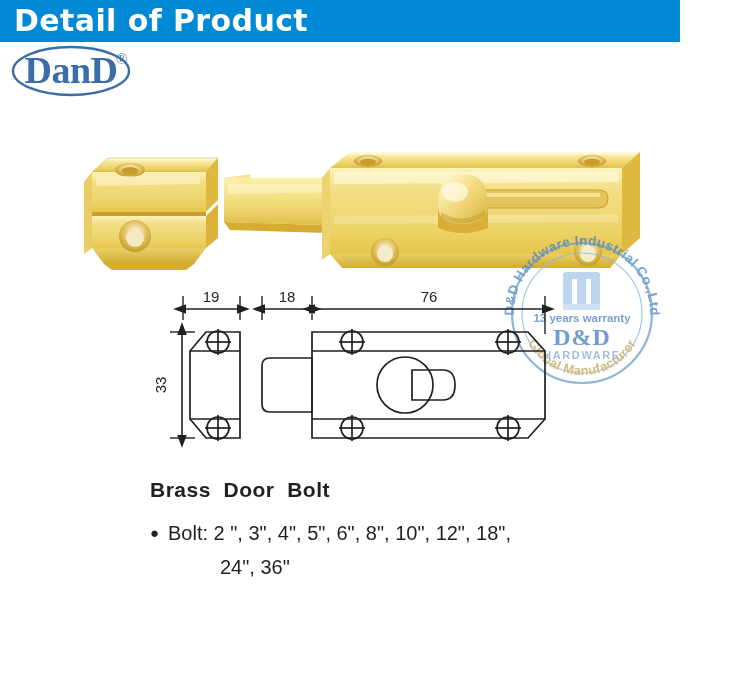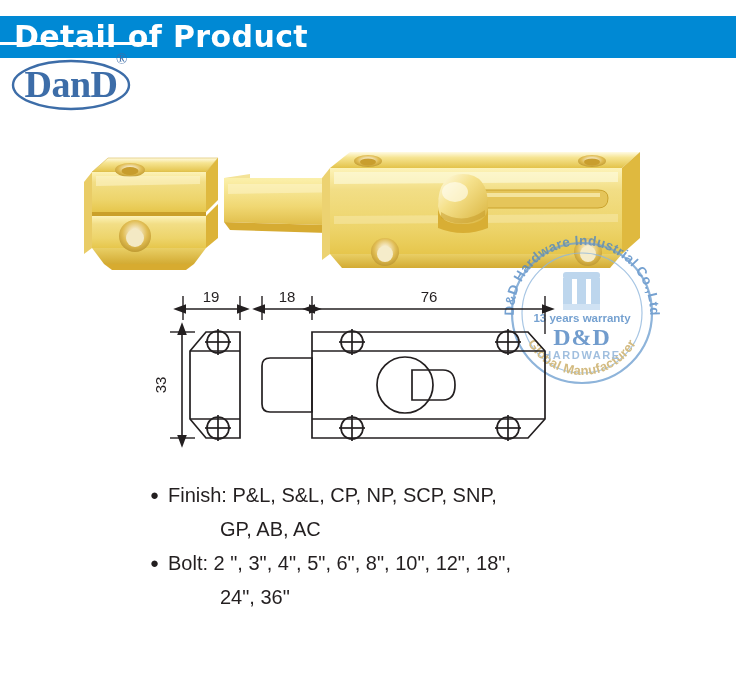--- a/index.html
+++ b/index.html
@@ -12,22 +12,22 @@
     height: 682px;
     position: relative;
     overflow: hidden;
     font-family: "Liberation Sans", sans-serif;
     -webkit-font-smoothing: antialiased;
   }
 
   
   #header-banner {
     position: absolute;
-    left: 0; top: 16px;
-    width: 736px; height: 42px;
+    left: 0; top: 0;
+    width: 680px; height: 42px;
     background: #0089d4;
   }
   #header-title {
     position: absolute;
     left: 14px; top: 1px;
     font-size: 30px;
     font-weight: bold;
     letter-spacing: 0.4px;
     color: #ffffff;
     font-family: "DejaVu Sans", sans-serif;
@@ -37,21 +37,21 @@
   #header-underline {
     position: absolute;
     left: 0; top: 42px;
     width: 155px; height: 3px;
     background: #ffffff;
   }
 
   
   #brand-logo {
     position: absolute;
-    left: 8px; top: 52px;
+    left: 8px; top: 38px;
     width: 200px; height: 62px;
   }
   #brand-logo svg { display: block; }
   #brand-reg {
     position: absolute;
     left: 116px; top: 51px;
     font-size: 15px;
     color: #3d6da8;
     font-family: "Liberation Serif", serif;
   }
@@ -353,23 +353,20 @@
     </g>
 
     <text x="61" y="14" text-anchor="middle" font-family="Liberation Sans, sans-serif" font-size="15" fill="#231f20">19</text>
     <text x="137" y="14" text-anchor="middle" font-family="Liberation Sans, sans-serif" font-size="15" fill="#231f20">18</text>
     <text x="279" y="14" text-anchor="middle" font-family="Liberation Sans, sans-serif" font-size="15" fill="#231f20">76</text>
     <text x="16" y="97" text-anchor="middle" font-family="Liberation Sans, sans-serif" font-size="15" fill="#231f20" transform="rotate(-90 16 97)">33</text>
   </svg>
 </div>
 
 <div id="spec-block">
-
-  <div class="spec-row">
-    <span class="spec-bullet">●</span><span>Finish:</span>&nbsp;<span>P&amp;L, S&amp;L, CP, NP, SCP, SNP,</span>
-  </div>
-  <div class="spec-cont">GP, AB, AC</div>
+  <div id="spec-title">Brass  Door  Bolt</div>
+
 
   <div class="spec-row">
     <span class="spec-bullet">●</span><span>Bolt:</span>&nbsp;<span>2  ", 3", 4", 5", 6", 8", 10", 12", 18",</span>
   </div>
   <div class="spec-cont">24", 36"</div>
 </div>
 
 </body></html>

